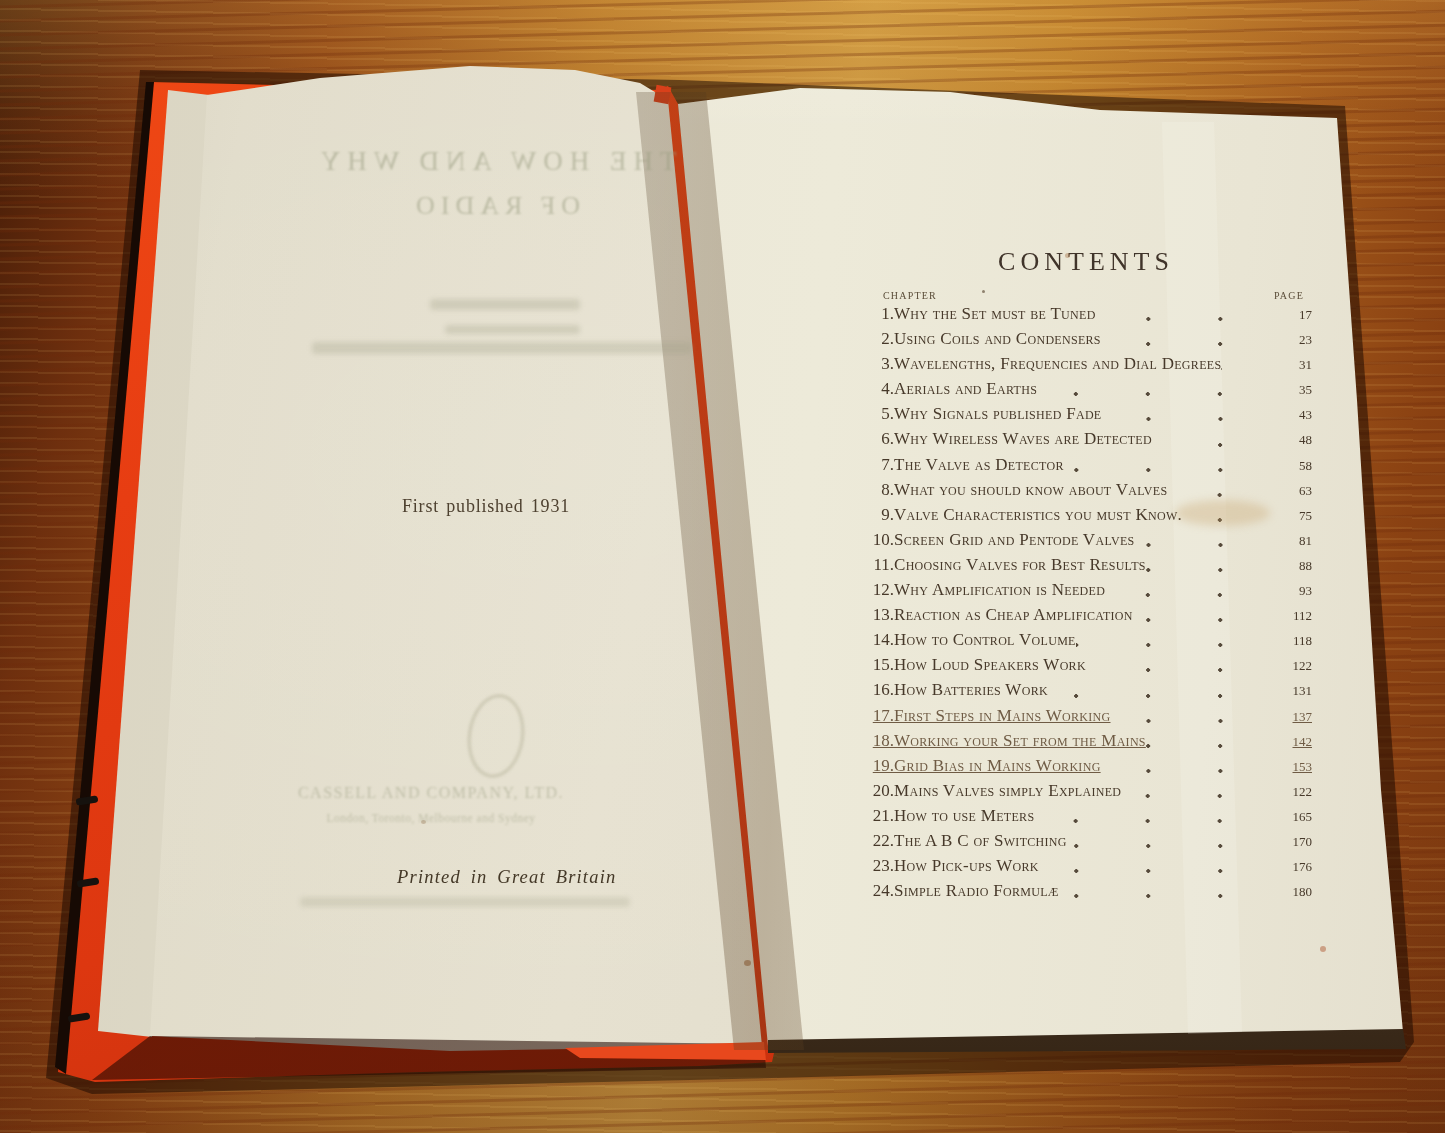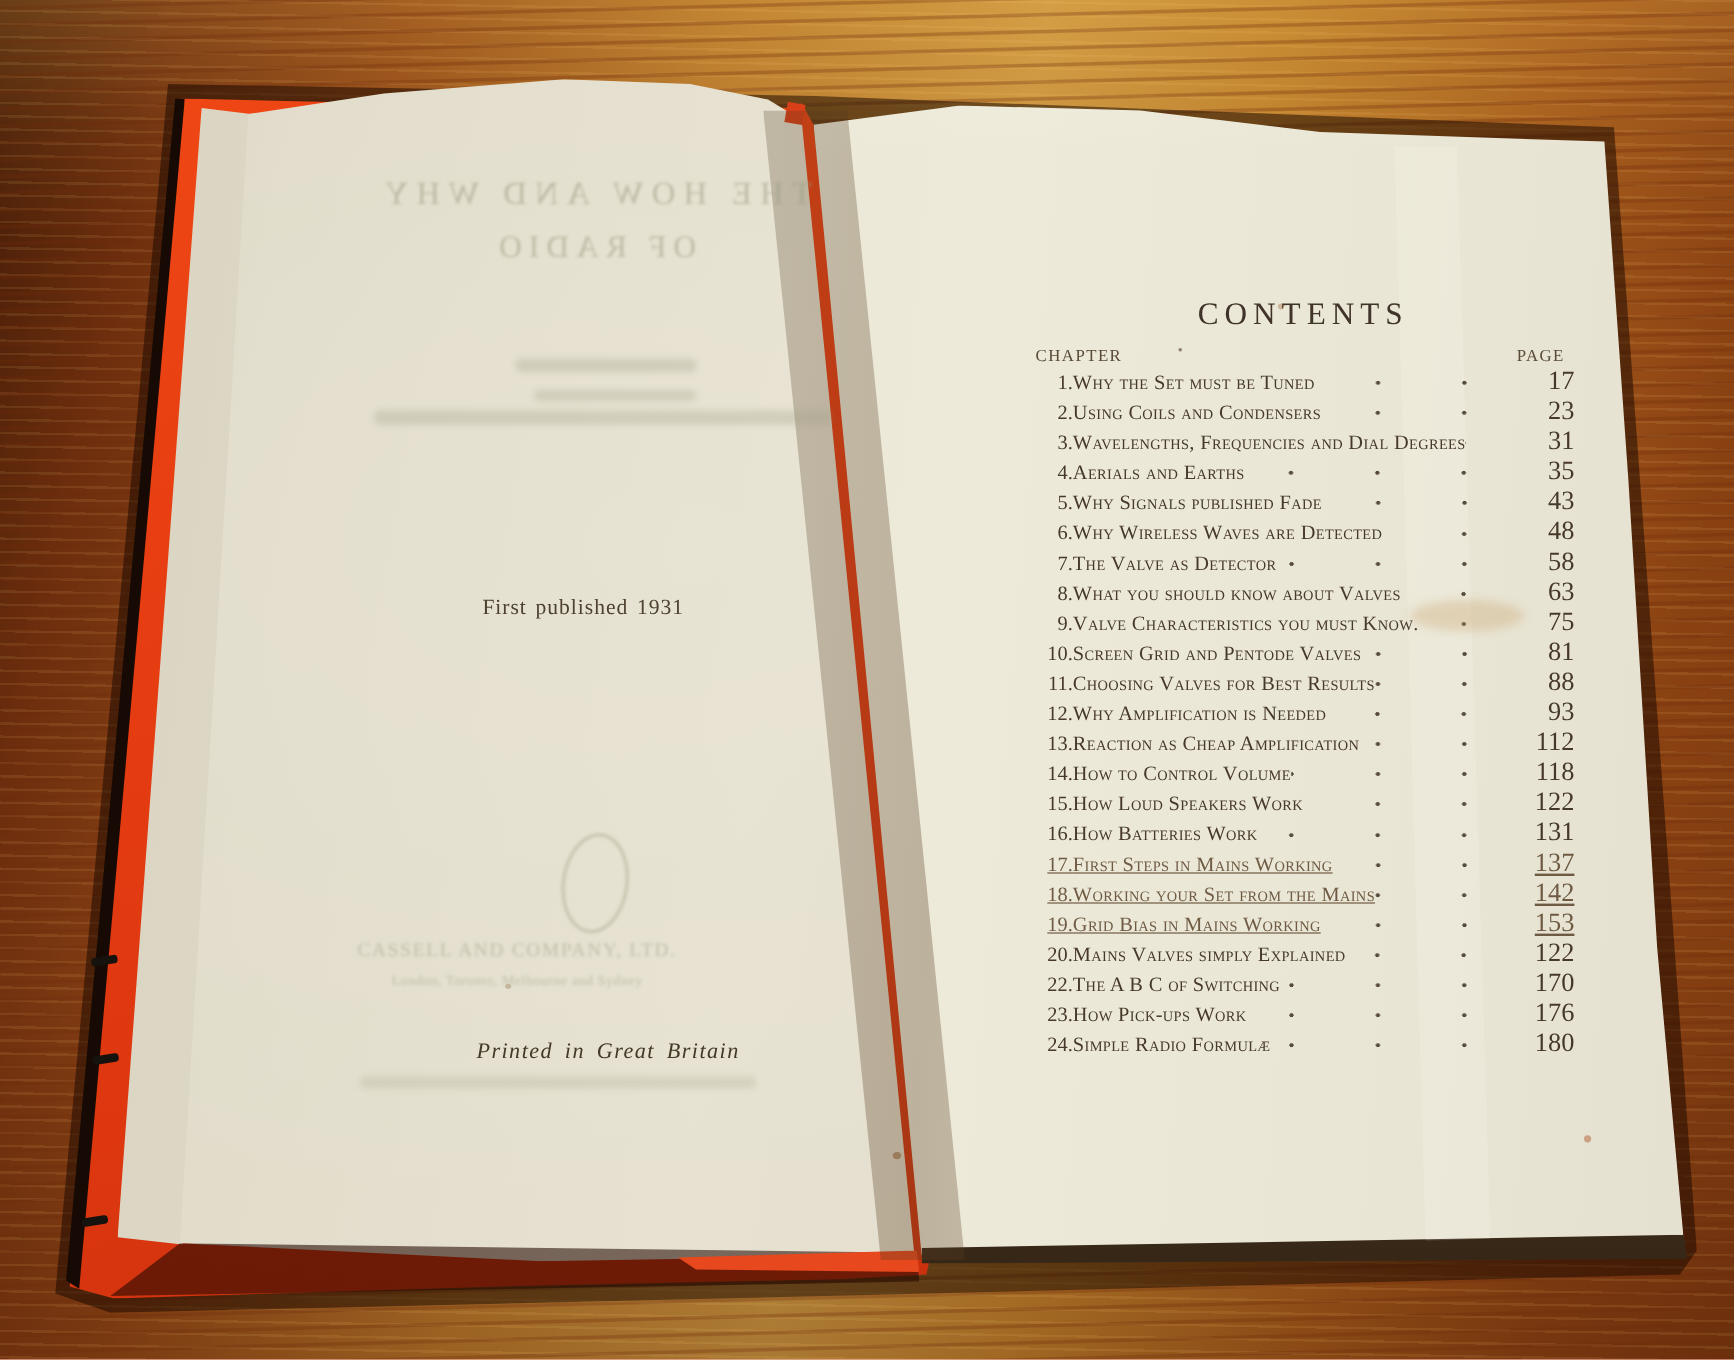--- a/index.html
+++ b/index.html
@@ -99,32 +99,32 @@
   #ghost-stamp { left:468px; top:694px; width:50px; height:78px; border:3px solid rgba(160,158,128,0.38); border-radius:50%; filter:blur(1.5px); transform:rotate(8deg); }
   .speck { position:absolute; border-radius:50%; }
 
   
   #first-published { left:402px; top:496px; font-size:18px; letter-spacing:0.8px; word-spacing:2px; color:#4e4130; }
   #printed-in { left:397px; top:867px; font-size:18.5px; font-style:italic; letter-spacing:1.2px; word-spacing:4px; color:#443827; }
 
   
   #contents { left:860px; top:247px; width:452px; color:#47392a; }
   #contents-title { text-align:center; font-size:26px; letter-spacing:5px; color:#40342a; }
-  #toc-header { display:flex; justify-content:space-between; margin-top:13px; font-size:14px; letter-spacing:1.2px; color:#5a4c38; padding:0 4px 0 3px; height:13px; }
+  #toc-header { display:flex; justify-content:space-between; margin-top:13px; font-size:10px; letter-spacing:1.2px; color:#5a4c38; padding:0 4px 0 3px; height:13px;margin-left:20px; }
   #toc-header .right { padding-right:4px; }
   #toc-rows { margin-top:1px; }
   .toc-row { display:flex; align-items:baseline; height:25.1px; font-size:17px; white-space:nowrap; }
   .toc-row:nth-child(n+17):nth-child(-n+19) { color:#6f5b44;text-decoration:underline; }
   .toc-num { width:34px; flex:0 0 34px; text-align:right; }
   .toc-title { font-variant:small-caps; letter-spacing:0.3px; flex:0 0 auto; }
   .toc-leader { flex:1 1 0; min-width:0; align-self:stretch;
     background-image: radial-gradient(circle, rgba(70,57,42,0.9) 1.6px, rgba(0,0,0,0) 1.9px);
     background-size: 72px 6px; background-repeat: repeat-x;
     background-position: right 10px bottom 7px; }
-  .toc-page { flex:0 0 46px; width:46px; text-align:right; font-size:22px; }
+  .toc-page { flex:0 0 46px; width:46px; text-align:right; font-size:13px; }
 </style>
 </head>
 <body>
 
 <div id="canvas">
 
   <div class="layer" id="book-shadow"></div>
 
   <div class="layer" id="cover"></div>
   <div class="layer" id="cover-edge"></div>
@@ -284,20 +284,26 @@
           <span class="toc-leader"></span>
           <span class="toc-page">153</span>
         </div>
         <div class="toc-row">
           <span class="toc-num">20.</span>
           <span class="toc-title">Mains Valves simply Explained</span>
           <span class="toc-leader"></span>
           <span class="toc-page">122</span>
         </div>
         <div class="toc-row">
+          <span class="toc-num">21.</span>
+          <span class="toc-title">How to use Meters</span>
+          <span class="toc-leader"></span>
+          <span class="toc-page">165</span>
+        </div>
+        <div class="toc-row">
           <span class="toc-num">22.</span>
           <span class="toc-title">The A B C of Switching</span>
           <span class="toc-leader"></span>
           <span class="toc-page">170</span>
         </div>
         <div class="toc-row">
           <span class="toc-num">23.</span>
           <span class="toc-title">How Pick-ups Work</span>
           <span class="toc-leader"></span>
           <span class="toc-page">176</span>

